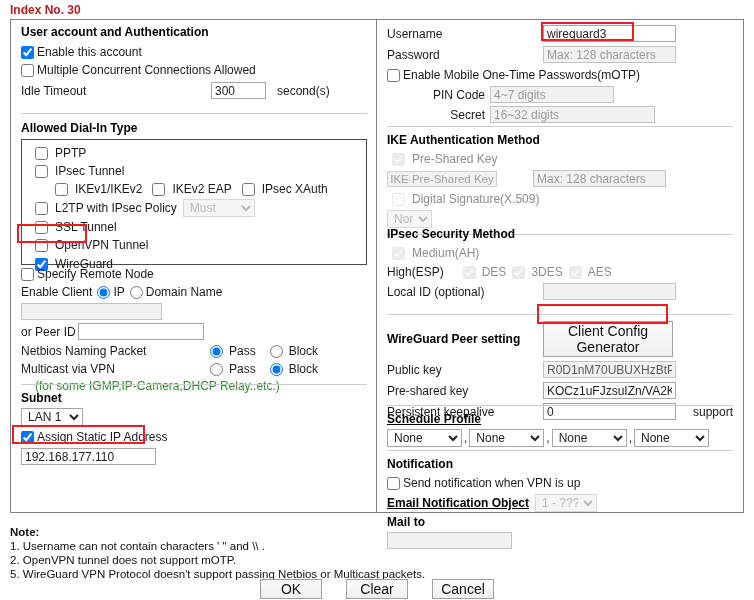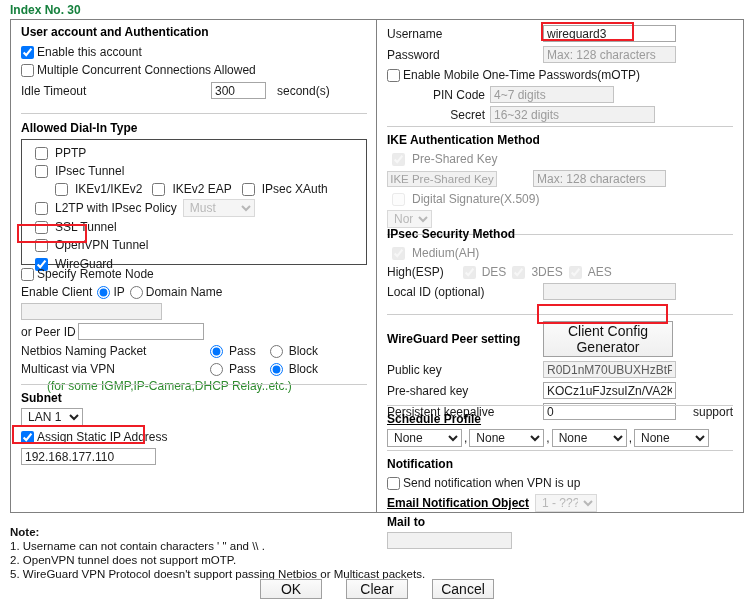--- a/index.html
+++ b/index.html
@@ -17,21 +17,21 @@
     overflow: hidden;
     background: #ffffff;
   }
 
   .index-title {
     position: absolute;
     left: 10px;
     top: 3px;
     font-weight: bold;
     font-size: 12px;
-    color: #15803d;
+    color: #b91c1c;
   }
 
   .main-table {
     position: absolute;
     left: 10px;
     top: 19px;
     width: 734px;
     height: 494px;
     border: 1px solid #808080;
     box-sizing: border-box;
@@ -318,21 +318,21 @@
           <label class="cb">
             <input type="radio" name="multicast" style="">
             <span style="margin-left:3px;">Pass</span>
           </label>
           <label class="cb" style="margin-left:14px;">
             <input type="radio" name="multicast" checked="" style="">
             <span style="margin-left:3px;">Block</span>
           </label>
         </div>
 
-        <div class="row green" style="margin-top:1px; margin-left:26px;">(for some IGMP,IP-Camera,DHCP Relay..etc.)</div>
+        <div class="row green" style="margin-top:1px; margin-left:14px;">(for some IGMP,IP-Camera,DHCP Relay..etc.)</div>
       </div>
 
       <hr class="hr" style="position:absolute; left:10px; top:364px; width:346px;">
 
       <div style="position:absolute; left:10px; top:371px; width:346px;">
         <div class="sec-title">Subnet</div>
         <div class="row" style="margin-top:3px;">
           <select style="width:62px;">
             <option>LAN 1</option>
           </select>

